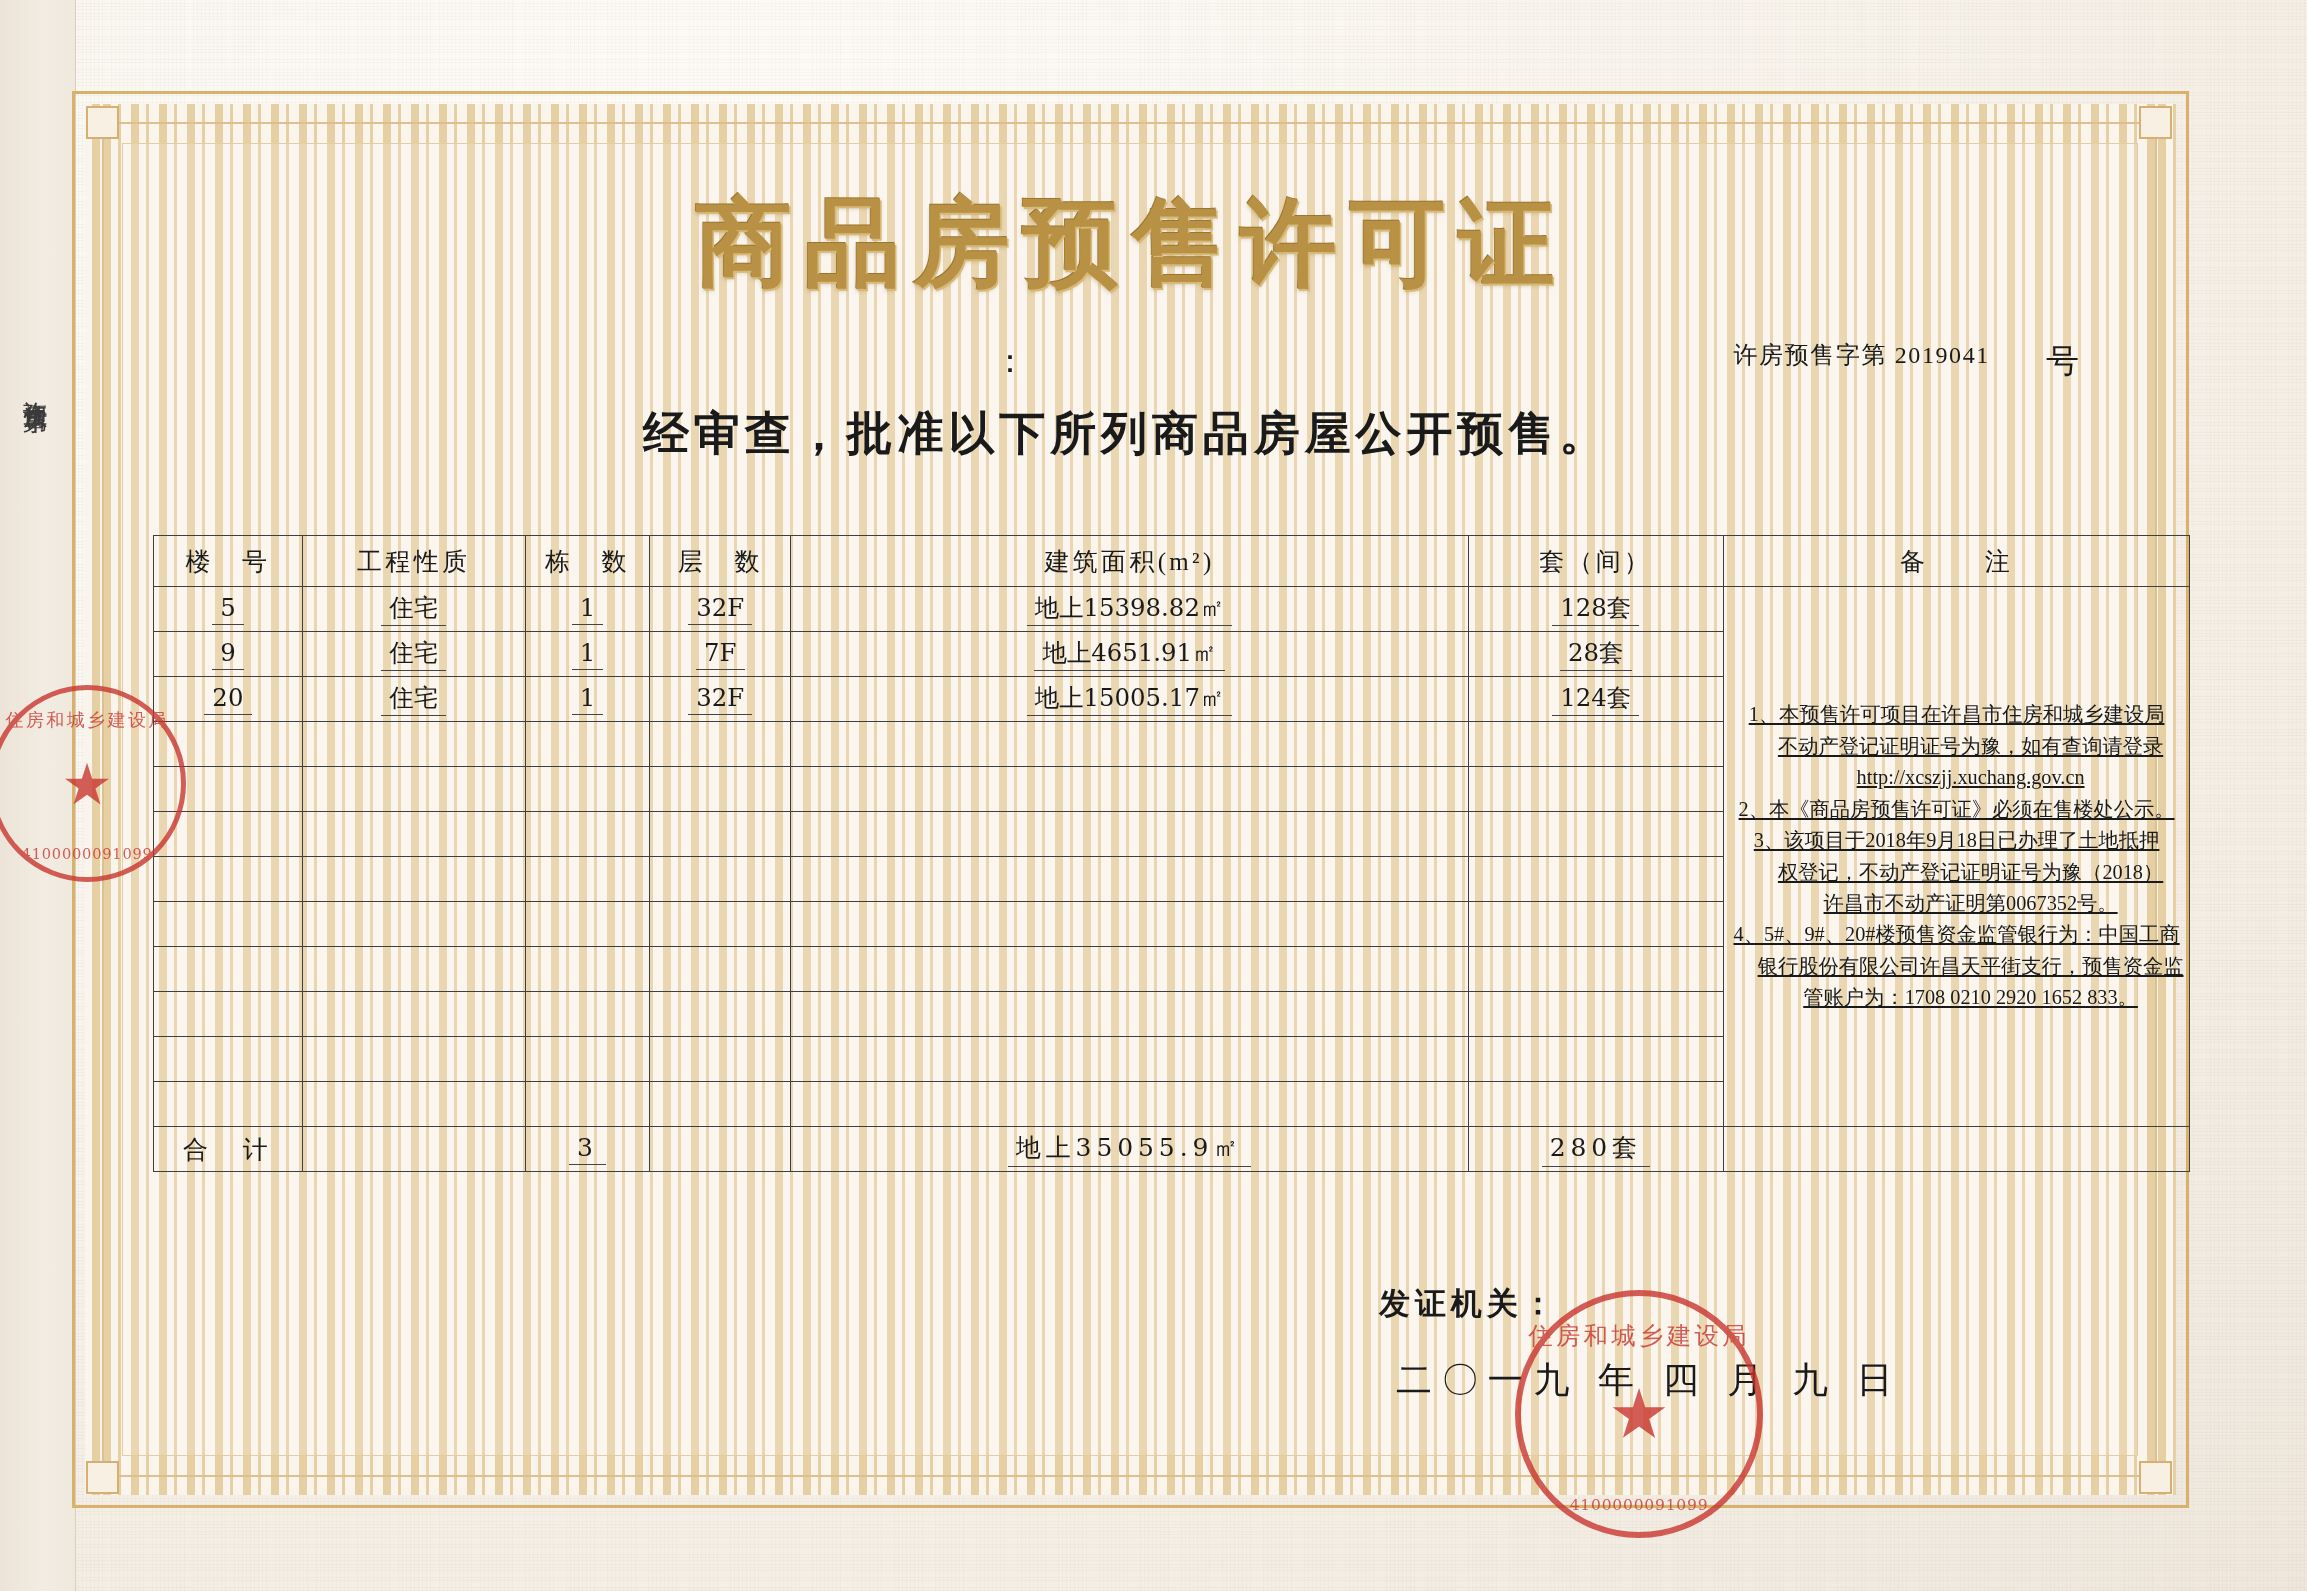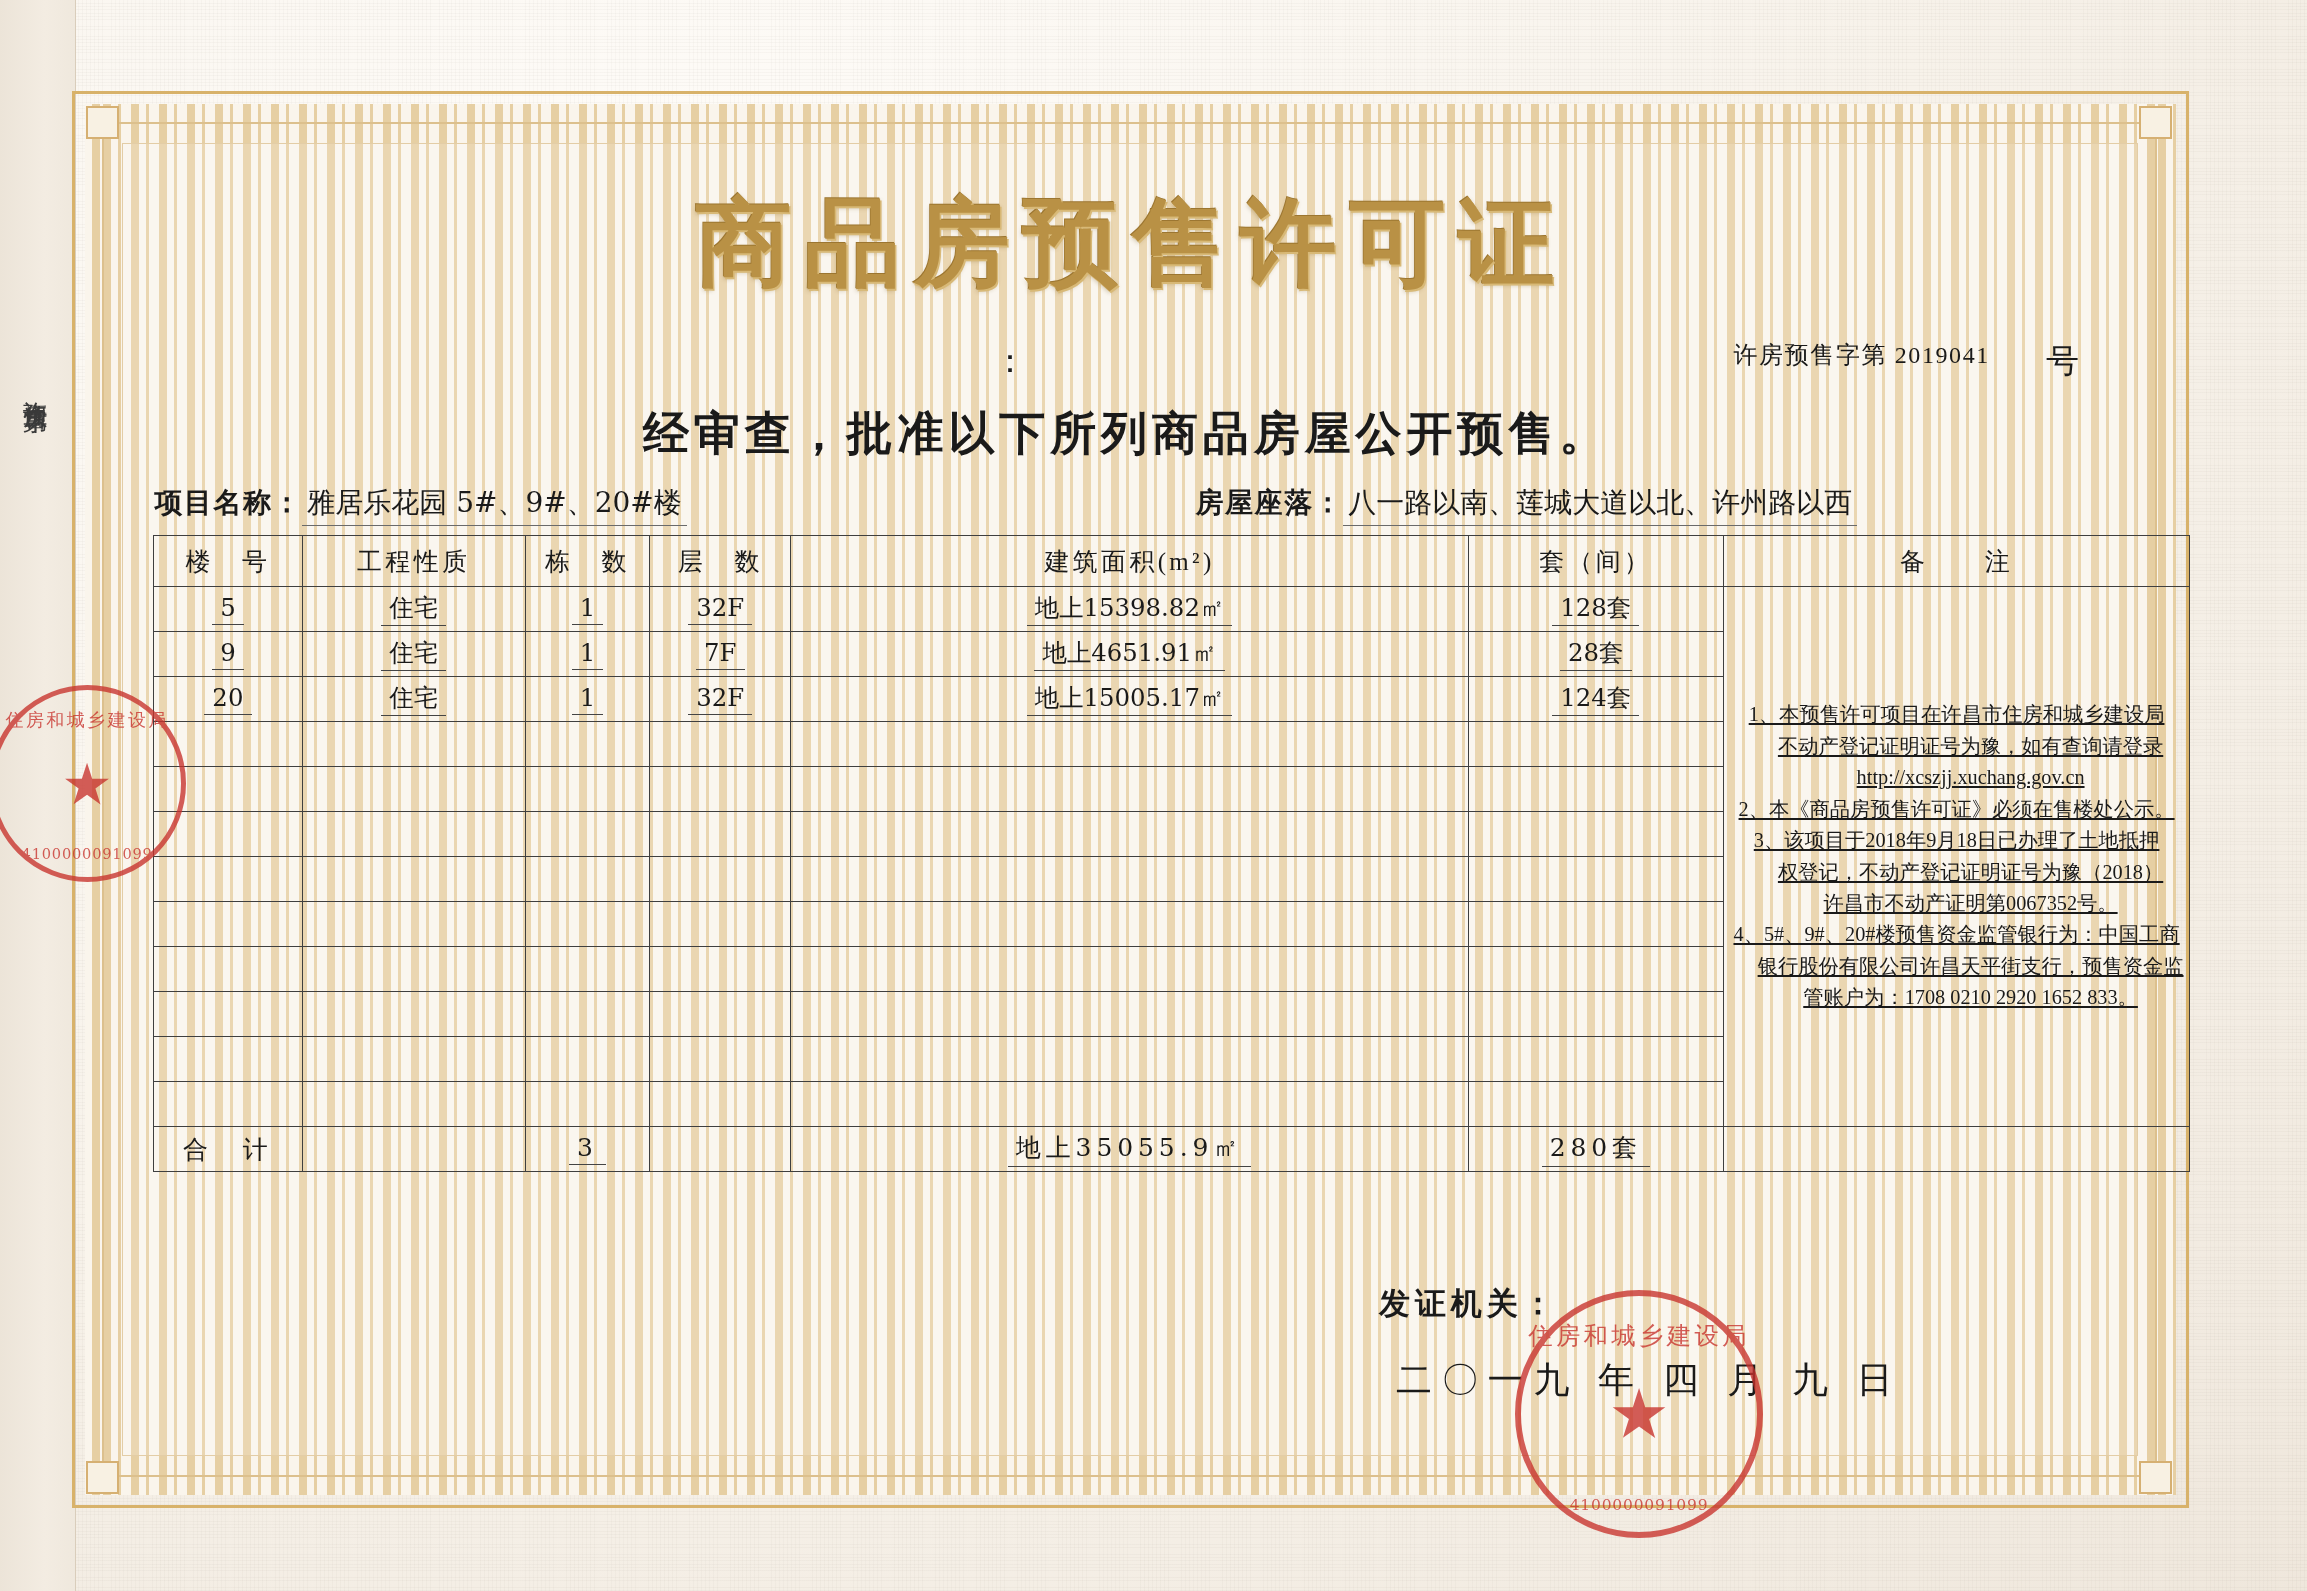--- a/index.html
+++ b/index.html
@@ -346,28 +346,20 @@
     <div id="title">商品房预售许可证</div>
 
     <div id="row-applicant">
       <div id="applicant-colon">：</div>
       <div id="permit-no">许房预售字第 2019041</div>
       <div id="permit-no-suffix">号</div>
     </div>
 
     <div id="statement">经审查，批准以下所列商品房屋公开预售。</div>
 
-    <div id="row-project">
-      <div id="project-block">
-        <span id="project-label">项目名称：</span><span class="val-underline">雅居乐花园 5#、9#、20#楼</span>
-      </div>
-      <div id="site-block">
-        <span id="site-label">房屋座落：</span><span class="val-underline">八一路以南、莲城大道以北、许州路以西</span>
-      </div>
-    </div>
 
     <table id="tbl">
       <thead>
         <tr>
           <th class="c-bldg">楼　号</th>
           <th class="c-nature">工程性质</th>
           <th class="c-count">栋　数</th>
           <th class="c-floors">层　数</th>
           <th class="c-area">建筑面积(m²)</th>
           <th class="c-units">套（间）</th>

